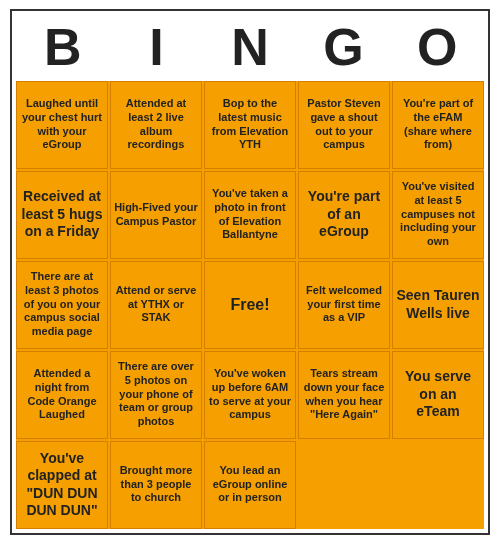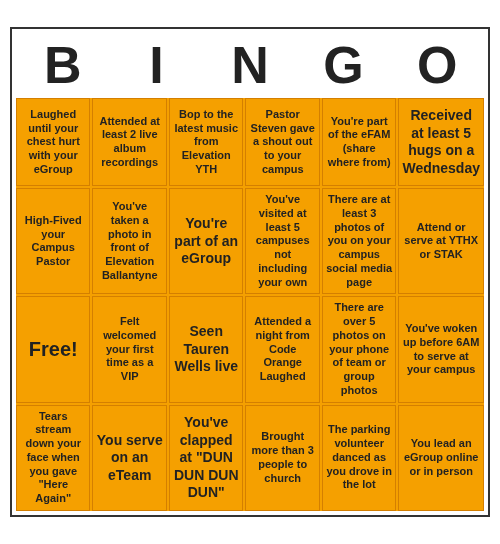--- a/index.html
+++ b/index.html
@@ -25,40 +25,40 @@
     .bingo-letter {
       text-align: center;
       font-size: 52px;
       font-weight: bold;
       color: #222;
       padding: 4px 0;
       line-height: 1.1;
     }
     .bingo-grid {
       display: grid;
-      grid-template-columns: repeat(6, 1fr);
+      grid-template-columns: repeat(5, 1fr);
       gap: 2px;
       background: #f5a000;
     }
     .bingo-cell {
       background: #f5a000;
       border: 1.5px solid #d47f00;
       min-height: 88px;
       display: flex;
       align-items: center;
       justify-content: center;
       text-align: center;
       padding: 4px 3px;
       font-size: 11px;
       font-weight: bold;
       color: #222;
       line-height: 1.25;
     }
     .bingo-cell.free {
-      font-size: 20px;
+      font-size: 16px;
       font-weight: bold;
       background: #f5a000;
     }
     .bingo-cell.large-text {
       font-size: 14px;
     }
   </style>
 </head>
 <body>
 
@@ -69,33 +69,32 @@
     <div class="bingo-letter">N</div>
     <div class="bingo-letter">G</div>
     <div class="bingo-letter">O</div>
   </div>
   <div class="bingo-grid">
   <div class="bingo-cell">Laughed until your chest hurt with your eGroup</div>
       <div class="bingo-cell">Attended at least 2 live album recordings</div>
       <div class="bingo-cell">Bop to the latest music from Elevation YTH</div>
       <div class="bingo-cell">Pastor Steven gave a shout out to your campus</div>
       <div class="bingo-cell">You're part of the eFAM (share where from)</div>
-      <div class="bingo-cell large-text">Received at least 5 hugs on a Wednesday</div>
+      <div class="bingo-cell large-text">Received at least 5 hugs on a Friday</div>
       <div class="bingo-cell">High-Fived your Campus Pastor</div>
       <div class="bingo-cell">You've taken a photo in front of Elevation Ballantyne</div>
       <div class="bingo-cell large-text">You're part of an eGroup</div>
       <div class="bingo-cell">You've visited at least 5 campuses not including your own</div>
       <div class="bingo-cell">There are at least 3 photos of you on your campus social media page</div>
       <div class="bingo-cell">Attend or serve at YTHX or STAK</div>
       <div class="bingo-cell free">Free!</div>
       <div class="bingo-cell">Felt welcomed your first time as a VIP</div>
       <div class="bingo-cell large-text">Seen Tauren Wells live</div>
       <div class="bingo-cell">Attended a night from Code Orange Laughed</div>
       <div class="bingo-cell">There are over 5 photos on your phone of team or group photos</div>
       <div class="bingo-cell">You've woken up before 6AM to serve at your campus</div>
-      <div class="bingo-cell">Tears stream down your face when you gave "Here Again"</div>
+      <div class="bingo-cell">Tears stream down your face when you hear "Here Again"</div>
       <div class="bingo-cell large-text">You serve on an eTeam</div>
       <div class="bingo-cell large-text">You've clapped at "DUN DUN DUN DUN"</div>
       <div class="bingo-cell">Brought more than 3 people to church</div>
-      <div class="bingo-cell">The parking volunteer danced as you drove in the lot</div>
       <div class="bingo-cell">You lead an eGroup online or in person</div>
     </div>
 </div>
 
 </body></html>

